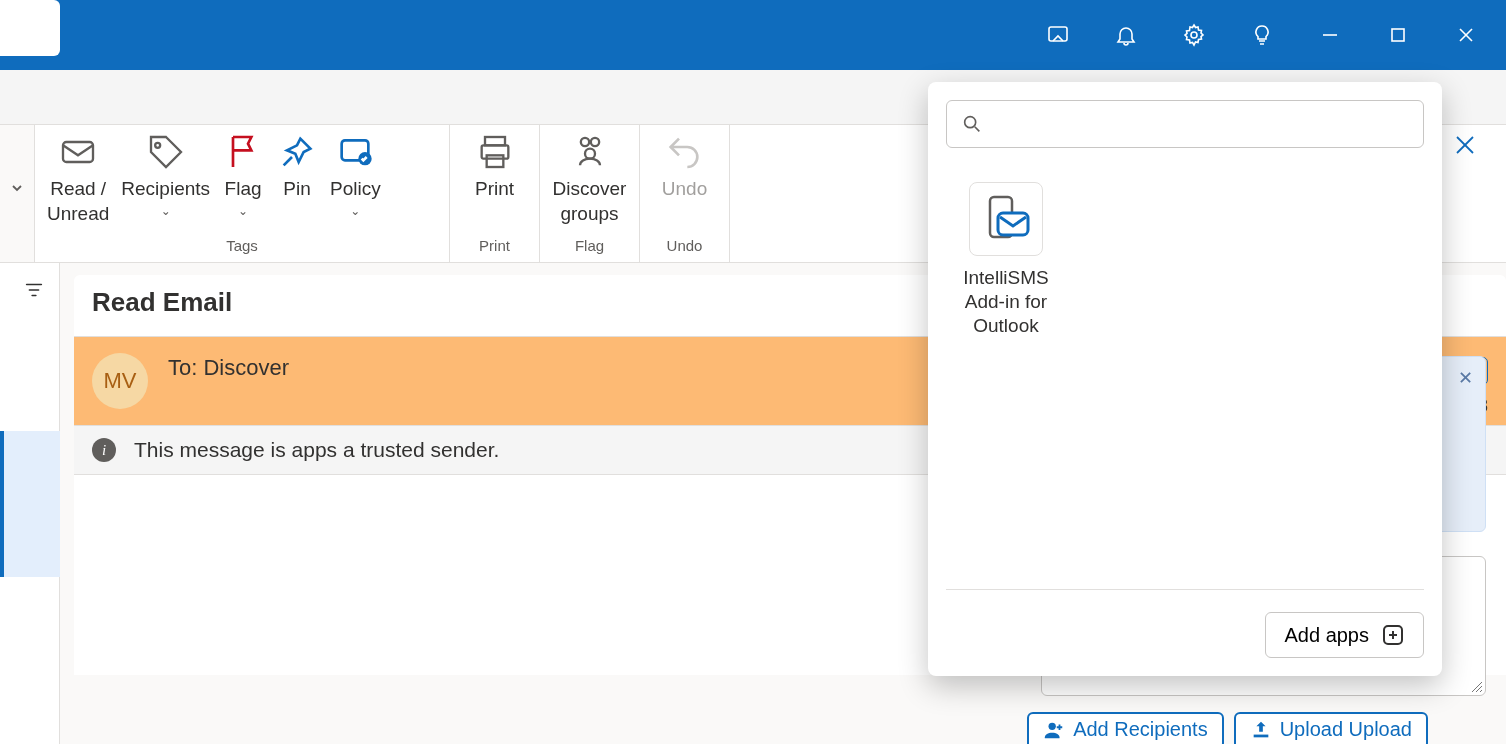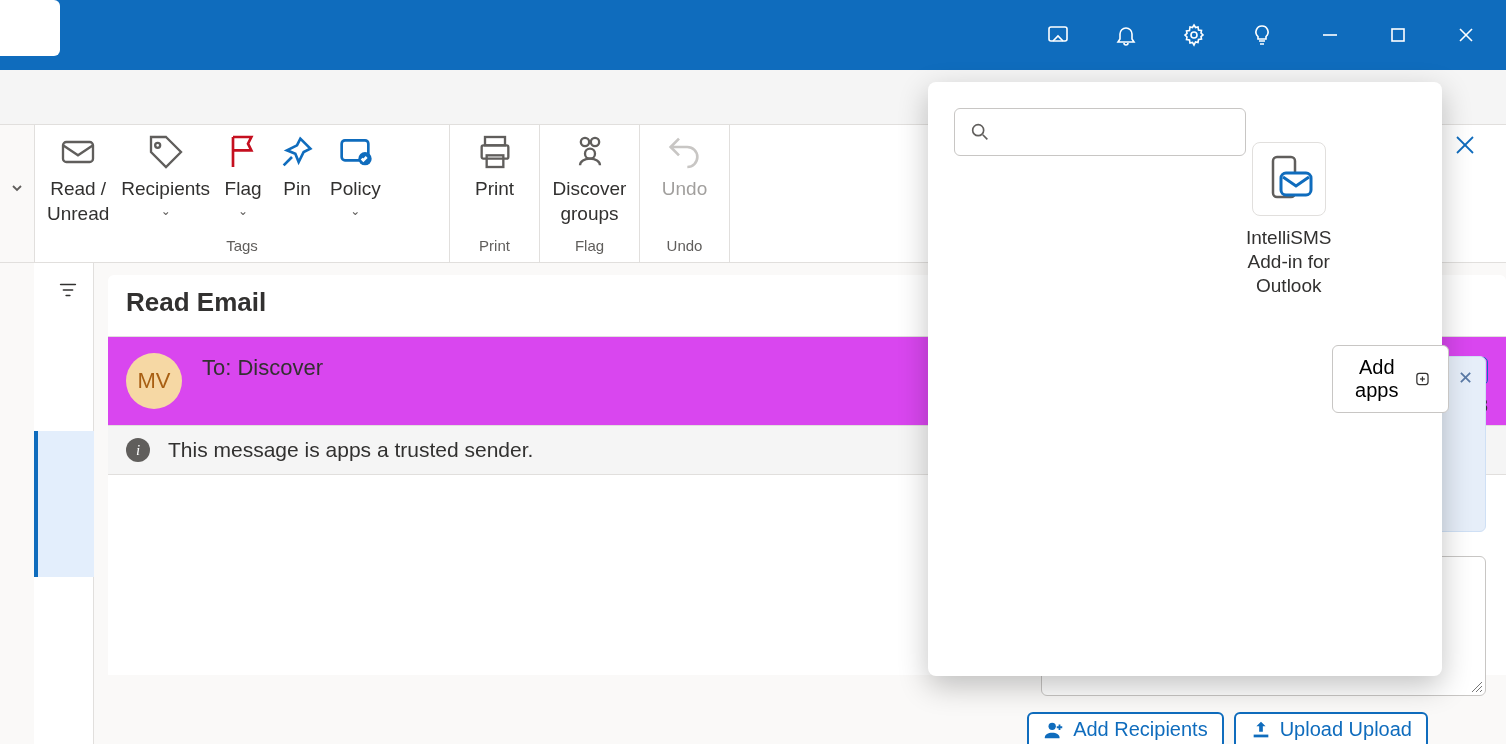--- a/index.html
+++ b/index.html
@@ -112,21 +112,20 @@
     color: #605e5c;
     text-align: center;
     padding-bottom: 3px;
   }
 
   
   .content {
     display: flex;
     height: calc(744px - 70px - 55px - 138px);
     background: #faf9f8;
-    padding-left: 34px;
   }
   .leftcol {
     width: 60px;
     border-right: 1px solid #e1dfdd;
     position: relative;
     background: #fff;
   }
   .leftcol .filter-row {
     height: 54px;
     display: flex;
@@ -158,21 +157,21 @@
   }
   .reading .subject {
     font-size: 26px;
     font-weight: 600;
     padding: 12px 0 18px 18px;
     background: #fff;
     border-radius: 6px 6px 0 0;
     margin-right: 0;
   }
   .msgcard {
-    background: #d946ef;
+    background: #fdba74;
     border-top: 1px solid #e1dfdd;
     border-radius: 0;
   }
   .msghead {
     display: flex;
     padding: 16px 18px 8px 18px;
     align-items: flex-start;
     border-bottom: 1px solid #e1dfdd;
   }
   .avatar {
@@ -232,21 +231,22 @@
   .apps-popup {
     position: absolute;
     top: 82px;
     left: 928px;
     width: 514px;
     height: 594px;
     background: #fff;
     border-radius: 8px;
     box-shadow: 0 10px 30px rgba(0,0,0,0.24);
     display: flex;
-    padding: 26px;
+    flex-direction: column;
+    padding: 18px;
     z-index: 50;
   }
   .apps-popup .search {
     border: 1px solid #c8c6c4;
     border-radius: 6px;
     height: 48px;
     display: flex;
     align-items: center;
     padding: 0 14px;
   }

